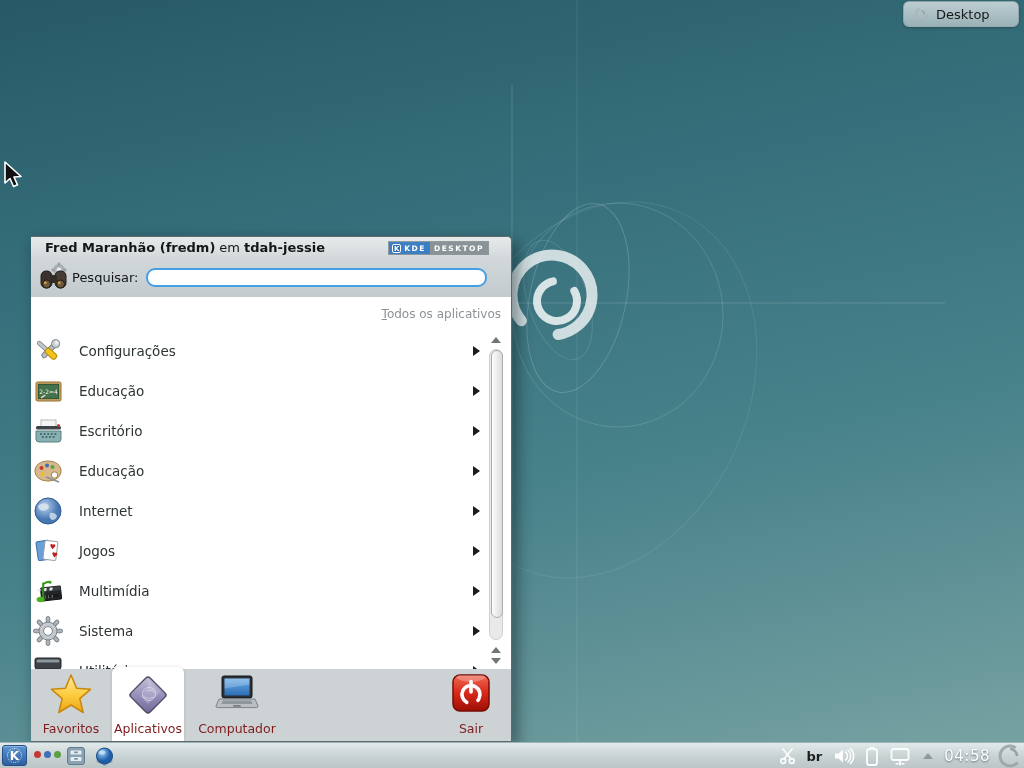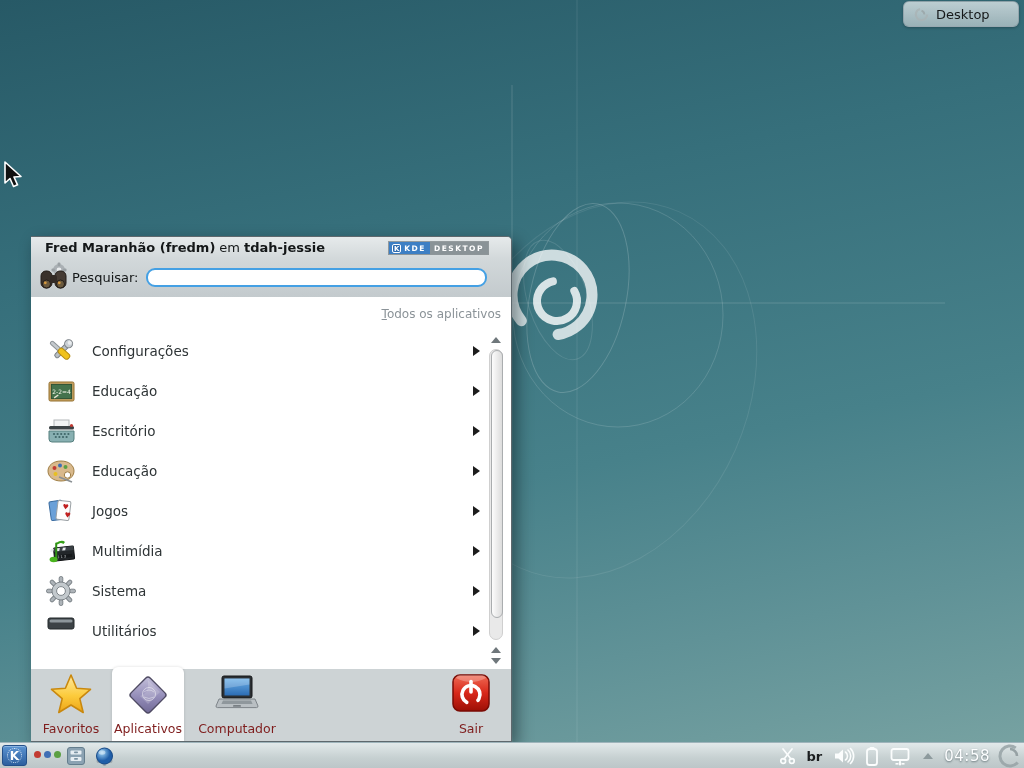--- a/index.html
+++ b/index.html
@@ -46,21 +46,21 @@
   .ko-search .s-label { position:absolute; left:41px; top:11px; font-size:13px; color:#141718; }
   .ko-search input { position:absolute; left:115px; top:9px; width:341px; height:19px;
     border:2px solid #44a0e4; border-radius:9px; background:#fff; outline:none;
     font-size:12px; padding:0 8px; color:#222; }
 
   .ko-list { position:absolute; left:0; top:60px; width:100%; height:372px; background:#fff; overflow:hidden; }
   .ko-viewall { position:absolute; top:10px; right:10px; font-size:12px; color:#8b9398; cursor:default; }
   .ko-viewall .accel { text-decoration:underline; }
 
   .ko-items { position:absolute; top:34px; left:0; width:100%; }
-  .ko-item { position:relative; height:40px; display:flex; align-items:center; padding-left:13px; }
+  .ko-item { position:relative; height:40px; display:flex; align-items:center; }
   .ko-item .mi-icon { width:34px; height:34px; display:flex; align-items:center; justify-content:center; }
   .ko-item .mi-label { margin-left:14px; font-size:13.5px; color:#2e3436; }
   .ko-item .mi-arrow { position:absolute; right:31px; top:50%; margin-top:-5px;
     width:0; height:0; border-left:7px solid #1c1c1c; border-top:5px solid transparent; border-bottom:5px solid transparent; }
 
   
   .ko-scroll { position:absolute; right:8px; top:38px; bottom:3px; width:14px; }
   .sb-arrow { position:absolute; left:2px; width:0; height:0;
     border-left:5px solid transparent; border-right:5px solid transparent; }
   .sb-up { border-bottom:6px solid #6f777b; }
@@ -236,20 +236,37 @@
               <circle cx="15" cy="10.5" r="2" fill="#3f6fb5"></circle>
               <circle cx="20.5" cy="12" r="2" fill="#5ba043"></circle>
               <circle cx="10.5" cy="19" r="2" fill="#e8c020"></circle>
               <line x1="14" y1="22" x2="27" y2="27" stroke="#8a9094" stroke-width="1.6"></line>
             </svg>
             </span>
           <span class="mi-label">Educação</span>
           <span class="mi-arrow"></span>
         </div>
 
+        <div class="ko-item">
+          <span class="mi-icon">
+            <svg width="32" height="32" viewBox="0 0 32 32">
+              <defs>
+                  <radialGradient id="glb" cx="38%" cy="32%">
+                    <stop offset="0%" stop-color="#b8d2ec"></stop>
+                    <stop offset="100%" stop-color="#4878b4"></stop>
+                  </radialGradient>
+                </defs>
+              <circle cx="16" cy="16" r="13" fill="url(#glb)" stroke="#2d5a92"></circle>
+              <path d="M7 10 q4 -3 8 -1 q3 2 1 5 q-4 3 -8 1 q-3 -3 -1 -5 z" fill="#d8e4ee" opacity=".9"></path>
+              <path d="M18 18 q5 -1 7 3 q-1 4 -5 4 q-4 -2 -2 -7 z" fill="#cfdde9" opacity=".85"></path>
+            </svg>
+            </span>
+          <span class="mi-label">Internet</span>
+          <span class="mi-arrow"></span>
+        </div>
 
         <div class="ko-item">
           <span class="mi-icon">
             <svg width="32" height="32" viewBox="0 0 32 32">
               <rect x="5" y="6" width="13" height="19" rx="1.5" fill="#6aa0d8" stroke="#3a6ca0" transform="rotate(-8 11 15)"></rect>
               <rect x="12" y="6" width="13" height="19" rx="1.5" fill="#fdfdfd" stroke="#9aa0a4" transform="rotate(7 19 15)"></rect>
               <text x="17" y="14" font-size="7" fill="#c02020" transform="rotate(7 19 15)" font-family="DejaVu Sans, sans-serif">♥</text>
               <text x="20" y="22" font-size="7" fill="#c02020" transform="rotate(7 19 15)" font-family="DejaVu Sans, sans-serif">♥</text>
             </svg>
             </span>

